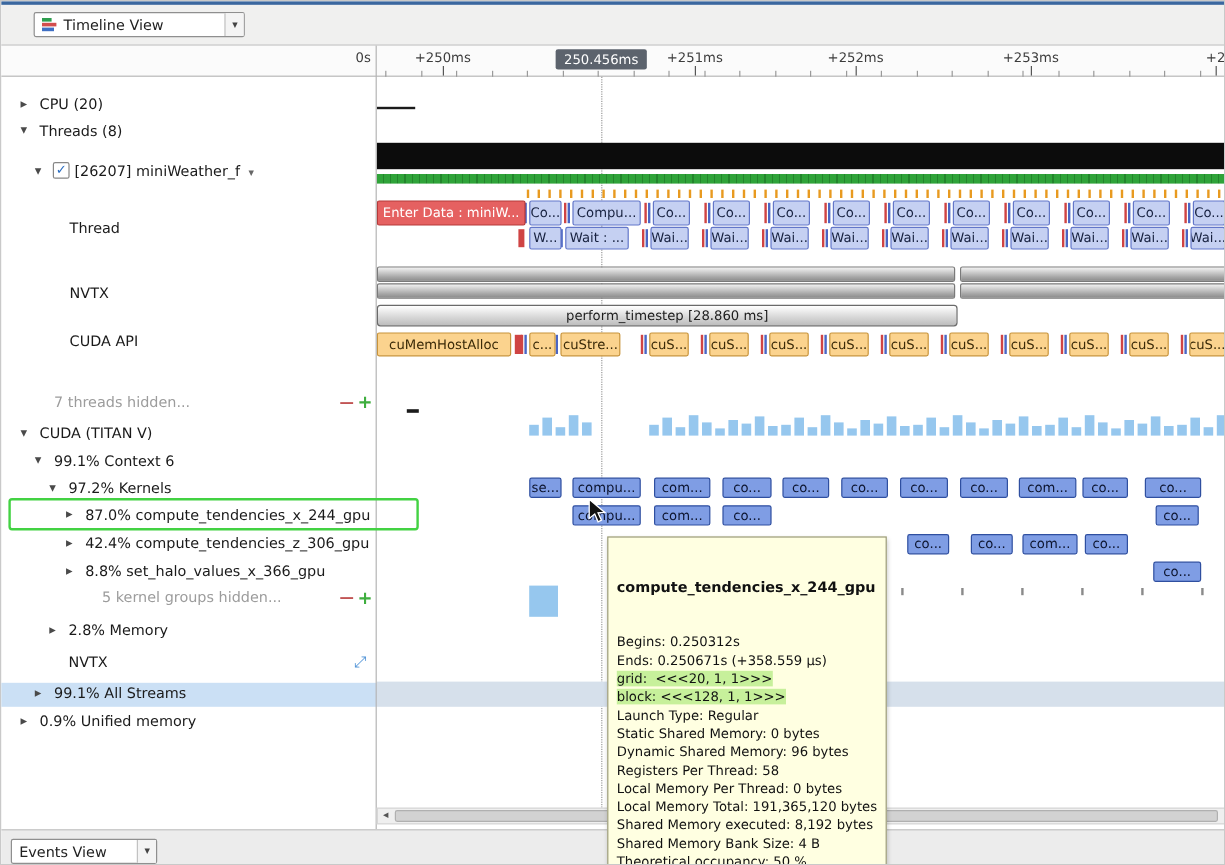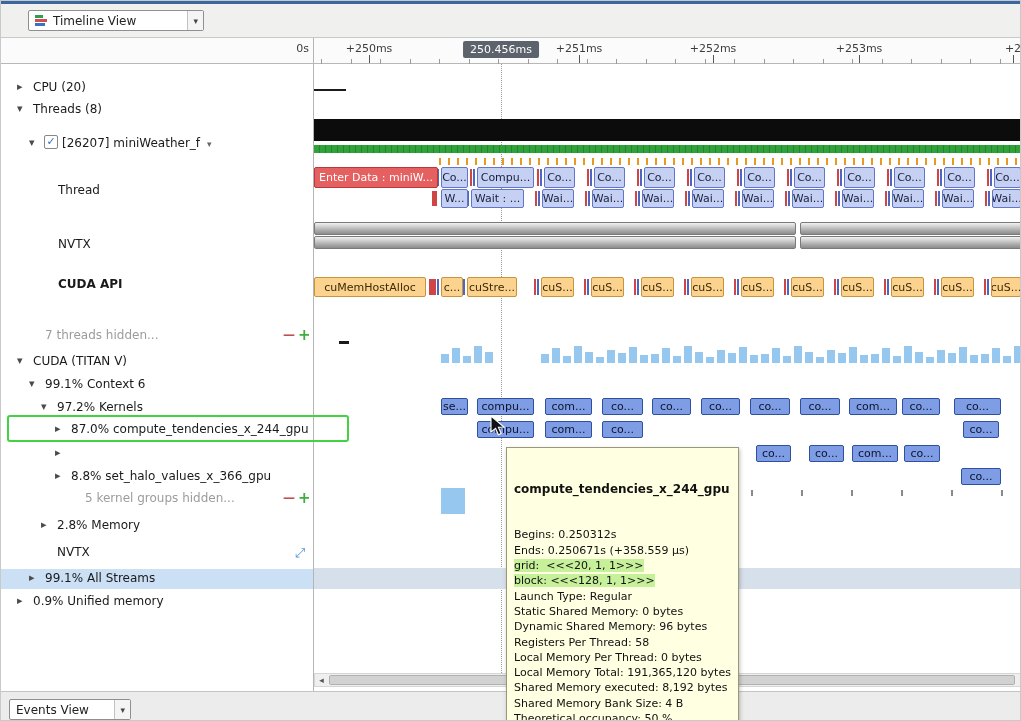--- a/index.html
+++ b/index.html
@@ -134,21 +134,21 @@
         <span class="cb" style="left: 43px;">✓</span>
         <span class="sb-label" style="left: 61px;">[26207] miniWeather_f<span class="mini-caret">▾</span></span>
       </div>
       <div class="sb-row" style="top: 180px;">
         <span class="sb-label" style="left: 57px;">Thread</span>
       </div>
       <div class="sb-row" style="top: 234px;">
         <span class="sb-label" style="left: 57px;">NVTX</span>
       </div>
       <div class="sb-row" style="top: 274px;">
-        <span class="sb-label" style="left: 57px; font-weight: bold;">CUDA API</span>
+        <span class="sb-label" style="left: 57px;">CUDA API</span>
       </div>
       <div class="sb-row sb-muted" style="top: 325px;">
         <span class="sb-label" style="left: 44px;">7 threads hidden...</span>
         <span class="ctl-minus">—</span>
         <span class="ctl-plus">+</span>
       </div>
       <div class="sb-row" style="top: 351px;">
         <span class="tri" style="left: 16px;">▾</span>
         <span class="sb-label" style="left: 32px;">CUDA (TITAN V)</span>
       </div>
@@ -159,20 +159,21 @@
       <div class="sb-row" style="top: 397px;">
         <span class="tri" style="left: 40px;">▾</span>
         <span class="sb-label" style="left: 56px;">97.2% Kernels</span>
       </div>
       <div class="sb-row" style="top: 419px;">
         <span class="tri" style="left: 54px;">▸</span>
         <span class="sb-label" style="left: 70px;">87.0% compute_tendencies_x_244_gpu</span>
       </div>
       <div class="sb-row" style="top: 443px;">
         <span class="tri" style="left: 54px;">▸</span>
+        <span class="sb-label" style="left: 70px;">42.4% compute_tendencies_z_306_gpu</span>
       </div>
       <div class="sb-row" style="top: 466px;">
         <span class="tri" style="left: 54px;">▸</span>
         <span class="sb-label" style="left: 70px;">8.8% set_halo_values_x_366_gpu</span>
       </div>
       <div class="sb-row sb-muted" style="top: 488px; text-decoration: underline;">
         <span class="sb-label" style="left: 84px;">5 kernel groups hidden...</span>
         <span class="ctl-minus">—</span>
         <span class="ctl-plus">+</span>
       </div>
@@ -329,20 +330,21 @@
       <div class="band sl-red" style="left: 934px; top: 190px; width: 2px; height: 15px;"></div>
       <div class="band sl-blue" style="left: 937px; top: 190px; width: 2px; height: 15px;"></div>
       <div class="bar acc" style="left: 941px; top: 188px; width: 32px; height: 19px;">Wai...</div>
       <div class="band sl-red" style="left: 984px; top: 190px; width: 2px; height: 15px;"></div>
       <div class="band sl-blue" style="left: 987px; top: 190px; width: 2px; height: 15px;"></div>
       <div class="bar acc" style="left: 991px; top: 188px; width: 29px; height: 19px;">Wai...</div>
       <div class="band nvtx-band" style="left: 313px; top: 221px; width: 482px; height: 13px;"></div>
       <div class="band nvtx-band" style="left: 799px; top: 221px; width: 222px; height: 13px;"></div>
       <div class="band nvtx-band" style="left: 313px; top: 235px; width: 482px; height: 13px;"></div>
       <div class="band nvtx-band" style="left: 799px; top: 235px; width: 222px; height: 13px;"></div>
+      <div class="bar nvtx" style="left: 313px; top: 253px; width: 484px; height: 18px;">perform_timestep [28.860 ms]</div>
       <div class="band sl-red" style="left: 428px; top: 278px; width: 6px; height: 16px;"></div>
       <div class="bar api" style="left: 313px; top: 276px; width: 112px; height: 20px;">cuMemHostAlloc</div>
       <div class="band sl-red" style="left: 433px; top: 278px; width: 2px; height: 16px;"></div>
       <div class="band sl-blue" style="left: 436px; top: 278px; width: 2px; height: 16px;"></div>
       <div class="bar api" style="left: 440px; top: 276px; width: 22px; height: 20px;">c...</div>
       <div class="band sl-red" style="left: 459px; top: 278px; width: 2px; height: 16px;"></div>
       <div class="band sl-blue" style="left: 462px; top: 278px; width: 2px; height: 16px;"></div>
       <div class="bar api" style="left: 466px; top: 276px; width: 50px; height: 20px;">cuStre...</div>
       <div class="band sl-red" style="left: 533px; top: 278px; width: 2px; height: 16px;"></div>
       <div class="band sl-blue" style="left: 536px; top: 278px; width: 2px; height: 16px;"></div>

